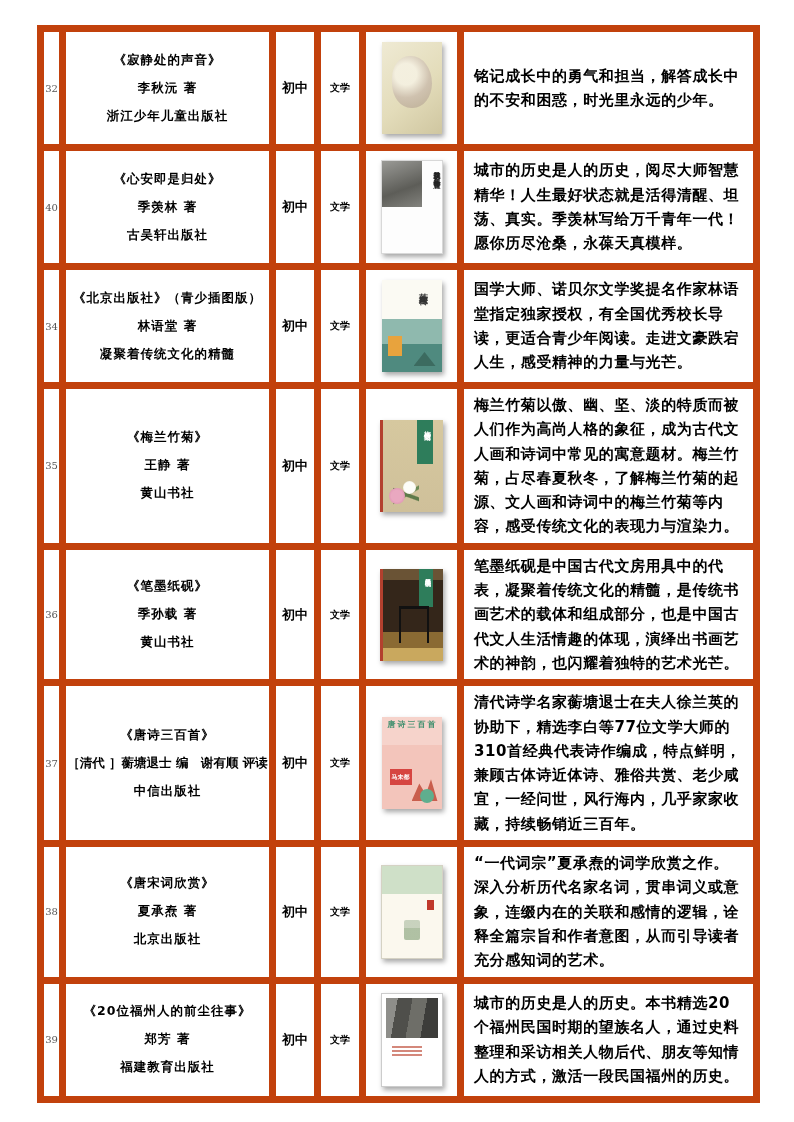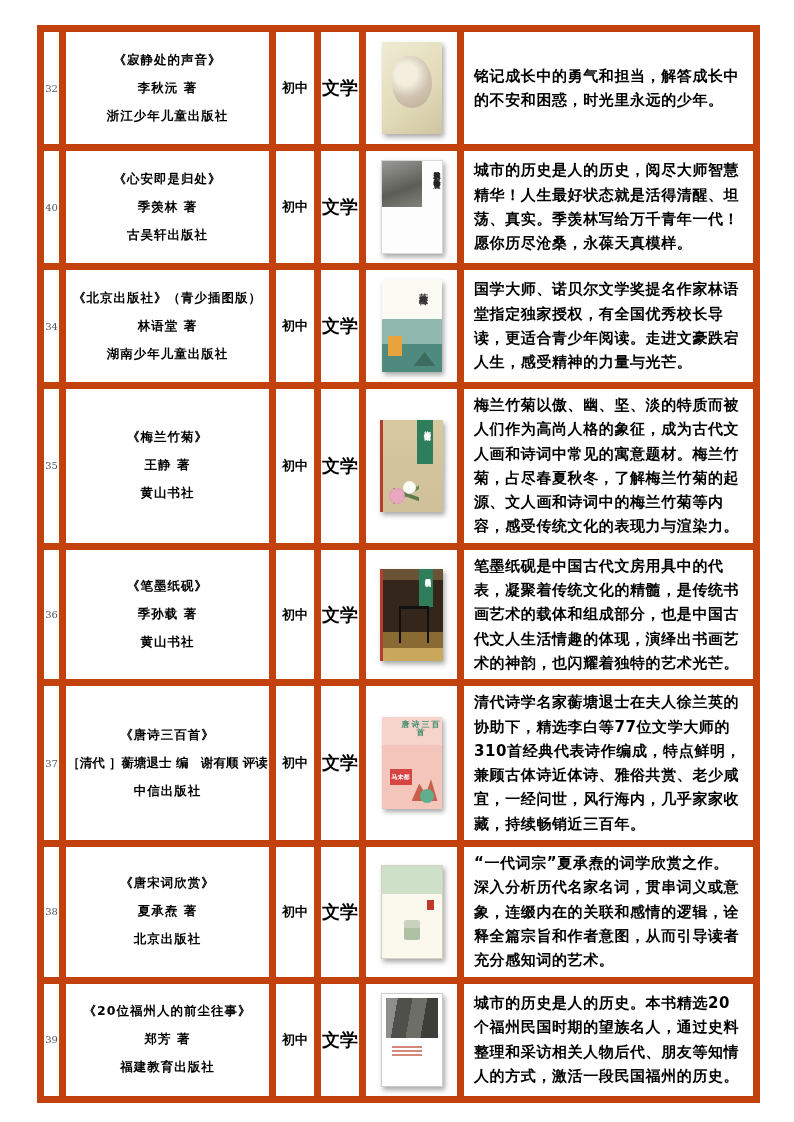--- a/index.html
+++ b/index.html
@@ -4,21 +4,21 @@
 <style>
   html,body{margin:0;padding:0;background:#ffffff;}
   body{width:794px;height:1122px;position:relative;font-family:"DejaVu Sans","Liberation Sans",sans-serif;color:#000;}
   .sheet{position:absolute;left:37px;top:25px;width:723px;}
   table.booklist{border-collapse:collapse;width:100%;table-layout:fixed;border:2px solid #000;}
   table.booklist td{border:7px solid #c2410c;vertical-align:middle;overflow:hidden;}
   tr.book-row{height:119px;}
   td.c-num{width:22px;text-align:center;font-family:"DejaVu Serif","Liberation Serif",serif;font-size:10px;color:#555;font-weight:normal;}
   td.c-info{width:210px;text-align:center;}
   td.c-grade{width:45px;text-align:center;font-weight:bold;font-size:13px;}
-  td.c-cat{width:45px;text-align:center;font-weight:bold;font-size:18px;}
+  td.c-cat{width:45px;text-align:center;font-weight:bold;font-size:10px;}
   td.c-cover{width:98px;text-align:center;}
   td.c-desc{padding:4px 10px 4px 10px;}
   .info-line{font-weight:bold;font-size:12.5px;margin:11px 0;letter-spacing:1px;}
   .desc-text{font-weight:bold;font-size:15px;line-height:1.62;letter-spacing:0.6px;text-align:left;}
   
   .cover{width:60px;height:92px;margin:0 auto;position:relative;box-shadow:2px 3px 5px rgba(0,0,0,.35);background:#eee;}
   .cover .vtext{position:absolute;writing-mode:vertical-rl;font-size:7px;font-weight:bold;line-height:1;letter-spacing:1px;}
   .cover-r32{background:linear-gradient(140deg,#efead4 0%,#e3dcba 55%,#cfc6a0 100%);}
   .cover-r32 .blob{position:absolute;left:10px;top:14px;width:40px;height:52px;background:radial-gradient(circle at 35% 35%,#f5f1e2 0 25%,#cdbfae 55%,#b9ab92 100%);border-radius:45% 55% 50% 50%;opacity:.9;}
   .cover-r33{background:#fdfdfd;border:1px solid #d8d8d8;}
@@ -32,21 +32,21 @@
   .cover-r35 .banner{position:absolute;right:10px;top:0;width:16px;height:44px;background:#2e7d5b;}
   .cover-r35 .vtext{right:13px;top:5px;color:#fff;font-size:7px;}
   .cover-r35 .fl1{position:absolute;left:6px;bottom:8px;width:16px;height:16px;border-radius:50%;background:radial-gradient(circle,#e9a8c0 0 50%,#d788a8 100%);}
   .cover-r35 .fl2{position:absolute;left:20px;bottom:18px;width:13px;height:13px;border-radius:50%;background:radial-gradient(circle,#fdfdf8 0 55%,#e3e0c8 100%);}
   .cover-r35 .stem{position:absolute;left:10px;bottom:0;width:26px;height:34px;background:linear-gradient(20deg,transparent 45%,#5d7a4a 48% 54%,transparent 57%),linear-gradient(-30deg,transparent 45%,#6d8a55 48% 53%,transparent 56%);}
   .cover-r36{background:linear-gradient(180deg,#6a5335 0 12%,#34261a 12% 68%,#8a6a33 68% 86%,#c9a85e 86% 100%);border-left:3px solid #b3402e;}
   .cover-r36 .banner{position:absolute;right:10px;top:0;width:14px;height:38px;background:#2e7d5b;}
   .cover-r36 .vtext{right:12px;top:4px;color:#fff;font-size:6px;}
   .cover-r36 .stand{position:absolute;left:16px;bottom:18px;width:26px;height:34px;border-left:2px solid #111;border-right:2px solid #111;border-top:3px solid #111;}
   .cover-r37{background:linear-gradient(180deg,#f6d3cb 0 30%,#f3c5bb 30% 100%);}
-  .cover-r37 .vtext{left:20px;top:4px;writing-mode:horizontal-tb;color:#3f8f6e;font-size:8px;letter-spacing:2px;}
+  .cover-r37 .vtext{left:6px;top:4px;writing-mode:horizontal-tb;color:#3f8f6e;font-size:8px;letter-spacing:2px;}
   .cover-r37 .badge{position:absolute;left:8px;bottom:24px;width:22px;height:16px;background:#d64541;color:#fff;font-size:6px;font-weight:bold;line-height:16px;text-align:center;}
   .cover-r37 .mtn{position:absolute;right:4px;bottom:8px;width:26px;height:22px;background:#c14b3a;clip-path:polygon(0 100%,30% 20%,55% 70%,75% 0,100% 100%);opacity:.85;}
   .cover-r37 .tree{position:absolute;right:8px;bottom:6px;width:14px;height:14px;border-radius:50%;background:#5fae8e;}
   .cover-r38{background:linear-gradient(180deg,#cfe0c8 0 30%,#fbf8ee 30% 100%);border:1px solid #d5d2c4;}
   .cover-r38 .seal{position:absolute;right:8px;top:34px;width:7px;height:10px;background:#c0392b;}
   .cover-r38 .sketch{position:absolute;left:22px;bottom:18px;width:16px;height:20px;background:linear-gradient(180deg,#bcc9b2 0 40%,#9db391 40% 100%);border-radius:2px;opacity:.8;}
   .cover-r39{background:#ffffff;border:1px solid #cccccc;}
   .cover-r39 .photo{position:absolute;left:4px;top:4px;width:52px;height:40px;background:linear-gradient(100deg,#8e8e8a 0 20%,#4f4f4b 20% 45%,#6e6e68 45% 70%,#3d3d3a 70% 100%);}
   .cover-r39 .cap{position:absolute;left:10px;top:52px;width:30px;height:10px;background:repeating-linear-gradient(0deg,#c96a5a 0 2px,transparent 2px 4px);opacity:.8;}
 </style>
@@ -102,21 +102,21 @@
       <td class="c-desc">
         <div class="desc-text">城市的历史是人的历史，阅尽大师智慧精华！人生最好状态就是活得清醒、坦荡、真实。季羡林写给万千青年一代！愿你历尽沧桑，永葆天真模样。</div>
       </td>
     </tr>
 
     <tr class="book-row">
       <td class="c-num">34</td>
       <td class="c-info">
         <div class="info-line">《北京出版社》（青少插图版）</div>
         <div class="info-line">林语堂 著</div>
-        <div class="info-line">湖南少年儿童出版社</div>
+        <div class="info-line">凝聚着传统文化的精髓</div>
       </td>
       <td class="c-grade">初中</td>
       <td class="c-cat">文学</td>
       <td class="c-cover">
         <div class="cover cover-r34">
           <div class="vtext">苏东坡传</div>
           <div class="chip"></div>
           <div class="roof"></div>
         </div>
       </td>

